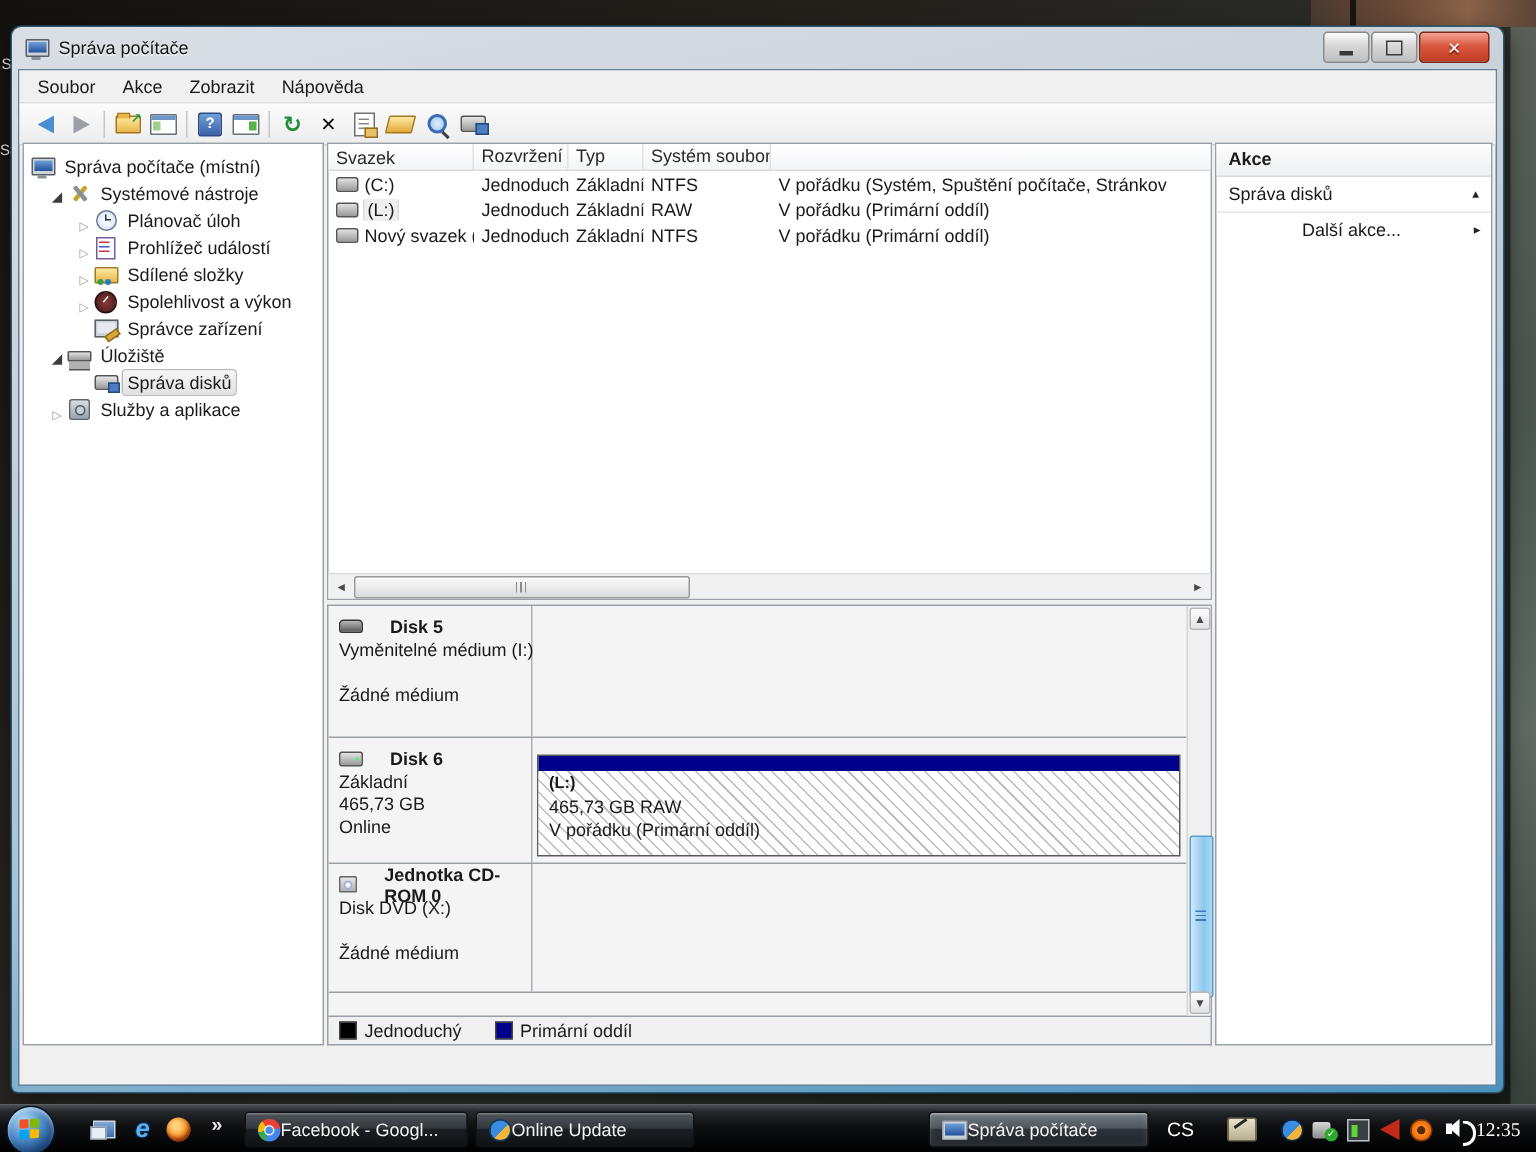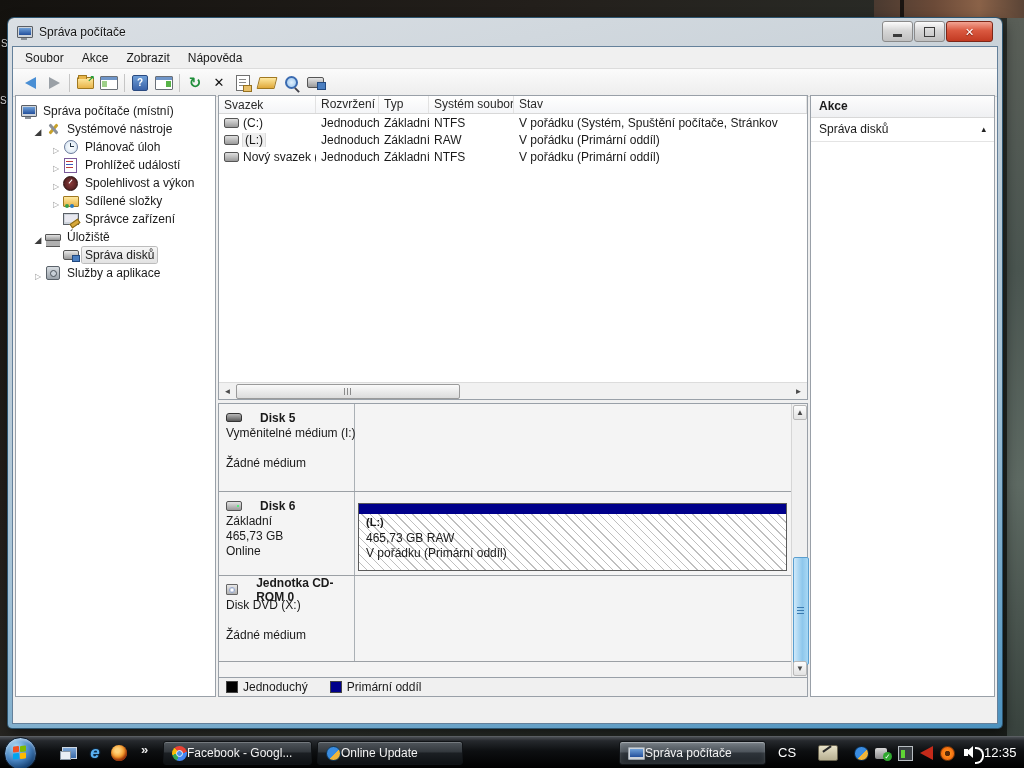--- a/index.html
+++ b/index.html
@@ -222,21 +222,21 @@
   .ti-usb{left:-149px;background:linear-gradient(#d8d8d8,#8a8a8a);border-radius:2px;position:absolute;height:11px;top:11px;width:12px;}
   .ti-usb::after{content:"\2713";position:absolute;right:-5px;bottom:-2px;width:9px;height:9px;border-radius:50%;background:#2fa82f;color:#fff;font-size:7px;line-height:9px;text-align:center;}
   .ti-net{left:-126px;border:1px solid #b8bec4;background:#3a3f44;box-sizing:border-box;}
   .ti-net::after{content:"";position:absolute;left:2px;bottom:2px;width:4px;height:8px;background:#5fd435;}
   .ti-audio{left:-104px;width:0;height:0;border-top:7px solid transparent;border-bottom:7px solid transparent;border-right:13px solid #c42a1a;}
   .ti-avast{left:-84px;border-radius:50%;background:radial-gradient(#5a2a08 28%,#ff8a1a 32%,#f06a10 70%,#a83a08);border:1px solid #7a3a08;box-sizing:border-box;}
   .ti-vol{left:-60px;top:8px;width:18px;height:16px;}
   .spk{position:absolute;left:0;top:4px;width:4px;height:7px;background:#fff;}
   .spk::after{content:"";position:absolute;left:2px;top:-3px;border-top:6px solid transparent;border-bottom:6px solid transparent;border-right:7px solid #fff;}
   .wave{position:absolute;left:11px;top:2px;width:7px;height:13px;border:2px solid #fff;border-left:none;border-radius:0 8px 8px 0;border-top-left-radius:0;}
-  .clock{position:absolute;left:-40px;top:8px;color:#fff;font-size:13px;}
+  .clock{position:absolute;left:-40px;top:8px;color:#fff;font-size:13px;font-family:Liberation Serif, serif;}
 </style>
 </head>
 <body>
 
 <div class="deco-tr"></div>
 <div class="deco-line"></div>
 <div class="deco-r"></div>
 <div class="dlabel l1">S</div>
 <div class="dlabel l2">Sa</div>
 
@@ -334,30 +334,30 @@
         <div class="titem lvl2">
           <span class="exp closed"></span>
           <span class="ticon">
               <span class="mi mi-log"></span>
             </span>
           <span class="tlabel">Prohlížeč událostí</span>
         </div>
         <div class="titem lvl2">
           <span class="exp closed"></span>
           <span class="ticon">
-              <span class="mi mi-perf"></span>
-            </span>
-          <span class="tlabel">Spolehlivost a výkon</span>
+              <span class="mi mi-sharedfolder"></span>
+            </span>
+          <span class="tlabel">Sdílené složky</span>
         </div>
         <div class="titem lvl2">
           <span class="exp closed"></span>
           <span class="ticon">
-              <span class="mi mi-sharedfolder"></span>
-            </span>
-          <span class="tlabel">Sdílené složky</span>
+              <span class="mi mi-perf"></span>
+            </span>
+          <span class="tlabel">Spolehlivost a výkon</span>
         </div>
         <div class="titem lvl2">
           <span class="exp"></span>
           <span class="ticon">
               <span class="mi mi-devmgr"></span>
             </span>
           <span class="tlabel">Správce zařízení</span>
         </div>
         <div class="titem lvl1">
           <span class="exp open"></span>
@@ -383,21 +383,20 @@
       </div>
 
       <div class="center-pane">
 
         <div class="vol-list">
           <div class="vol-header">
             <div class="vh c-name">Svazek</div>
             <div class="vh c-layout">Rozvržení</div>
             <div class="vh c-type">Typ</div>
             <div class="vh c-fs">Systém souborů</div>
-            <div class="vh c-status">Stav</div>
           </div>
           <div class="vol-row">
             <div class="vc c-name">
                 <span class="vdrive"></span>
                 <span>(C:)</span>
               </div>
             <div class="vc c-layout">Jednoduchý</div>
             <div class="vc c-type">Základní</div>
             <div class="vc c-fs">NTFS</div>
             <div class="vc c-status">V pořádku (Systém, Spuštění počítače, Stránkov</div>
@@ -493,20 +492,24 @@
             <span class="lsq primary"></span>
             <span>Primární oddíl</span>
           </div>
         </div>
       </div>
 
       <div class="pane actions-pane">
         <div class="act-header">Akce</div>
         <div class="act-group">
           <span>Správa disků</span>
+          <span class="ar"></span>
+        </div>
+        <div class="act-more">
+          <span>Další akce...</span>
           <span class="ar"></span>
         </div>
       </div>
 
     </div>
   </div>
 </div>
 
 <div class="taskbar">
   <div class="orb">

